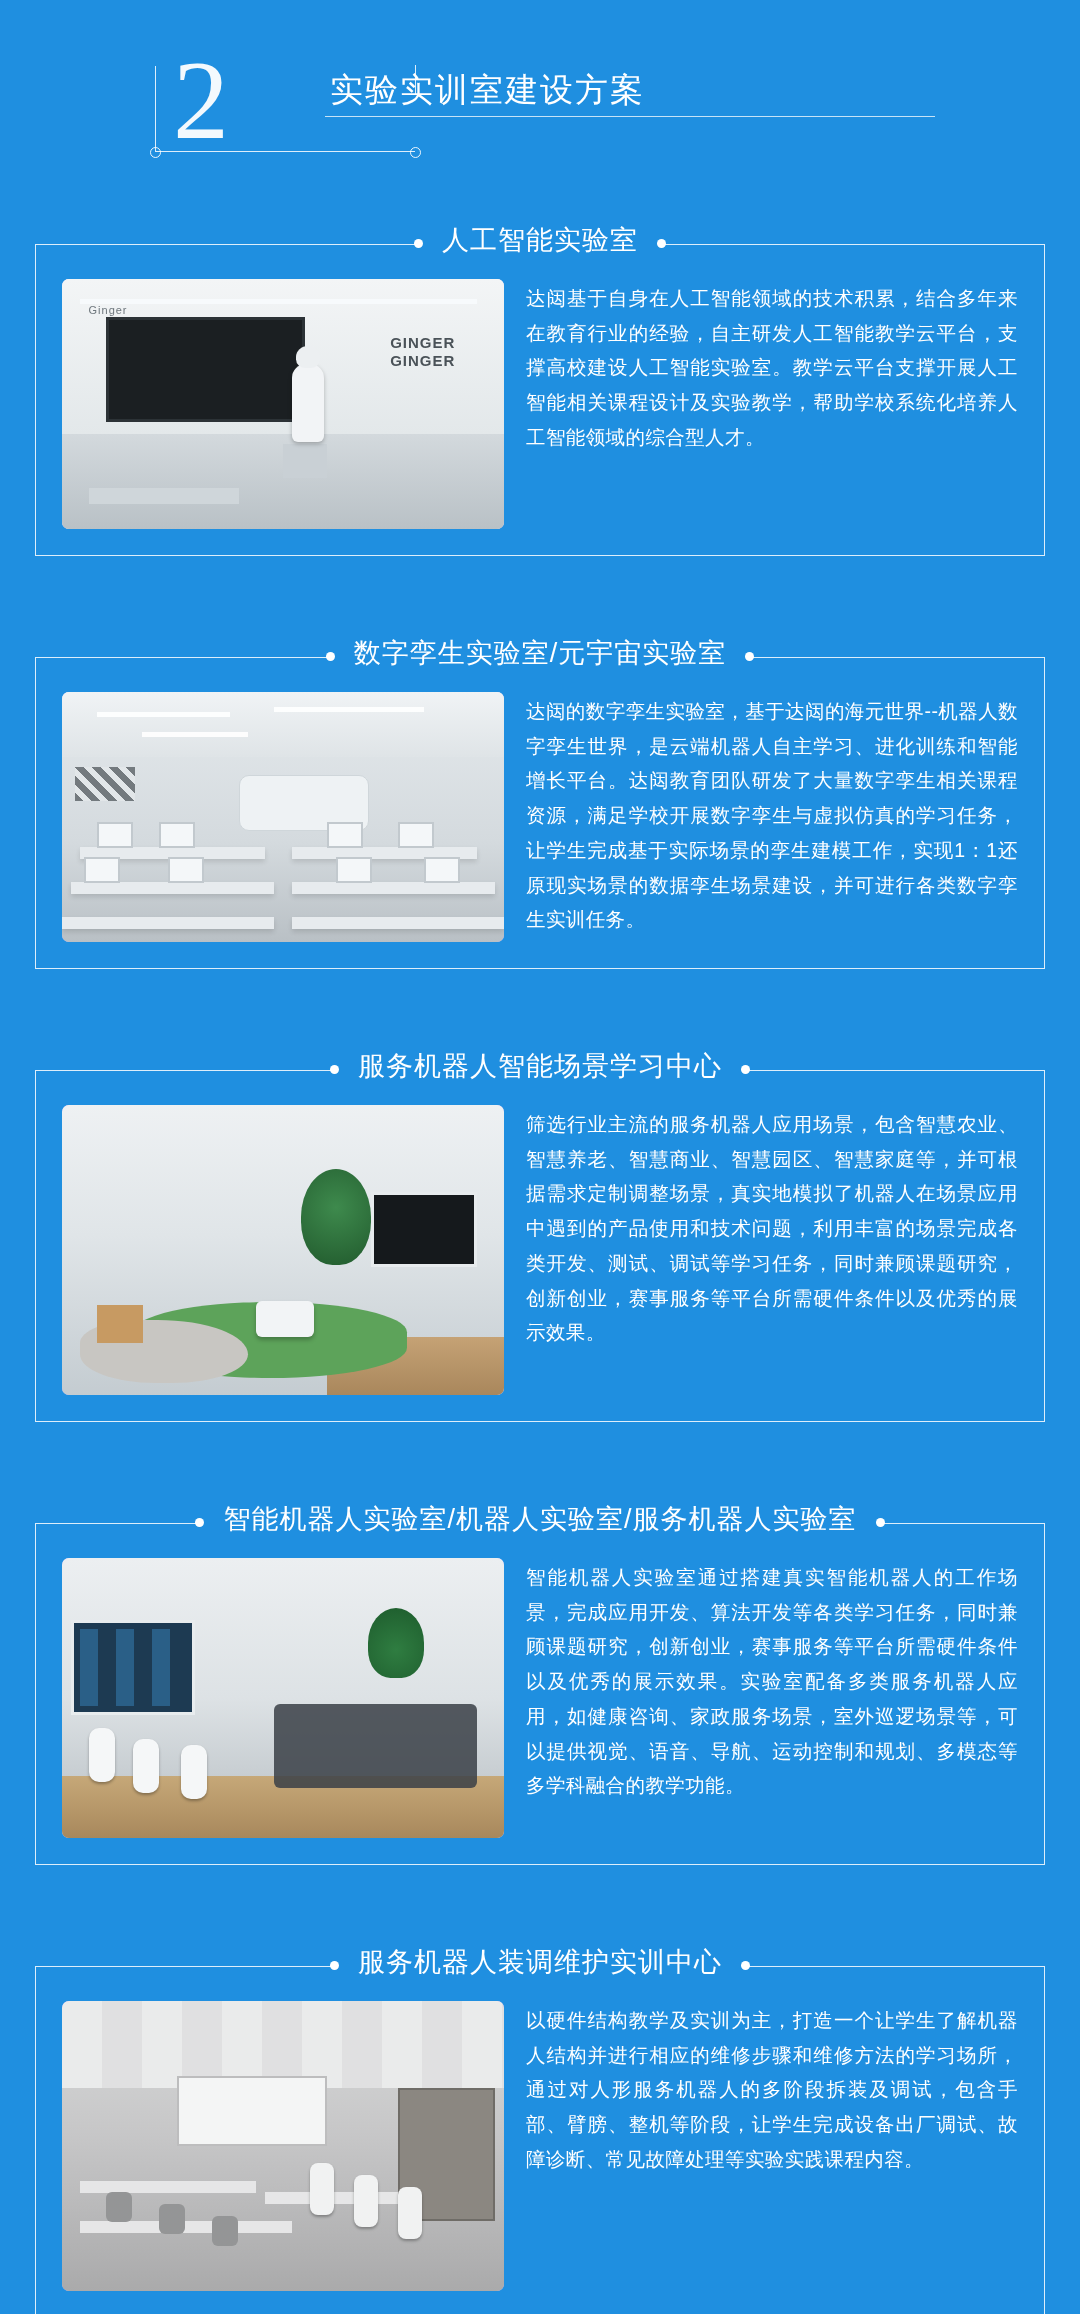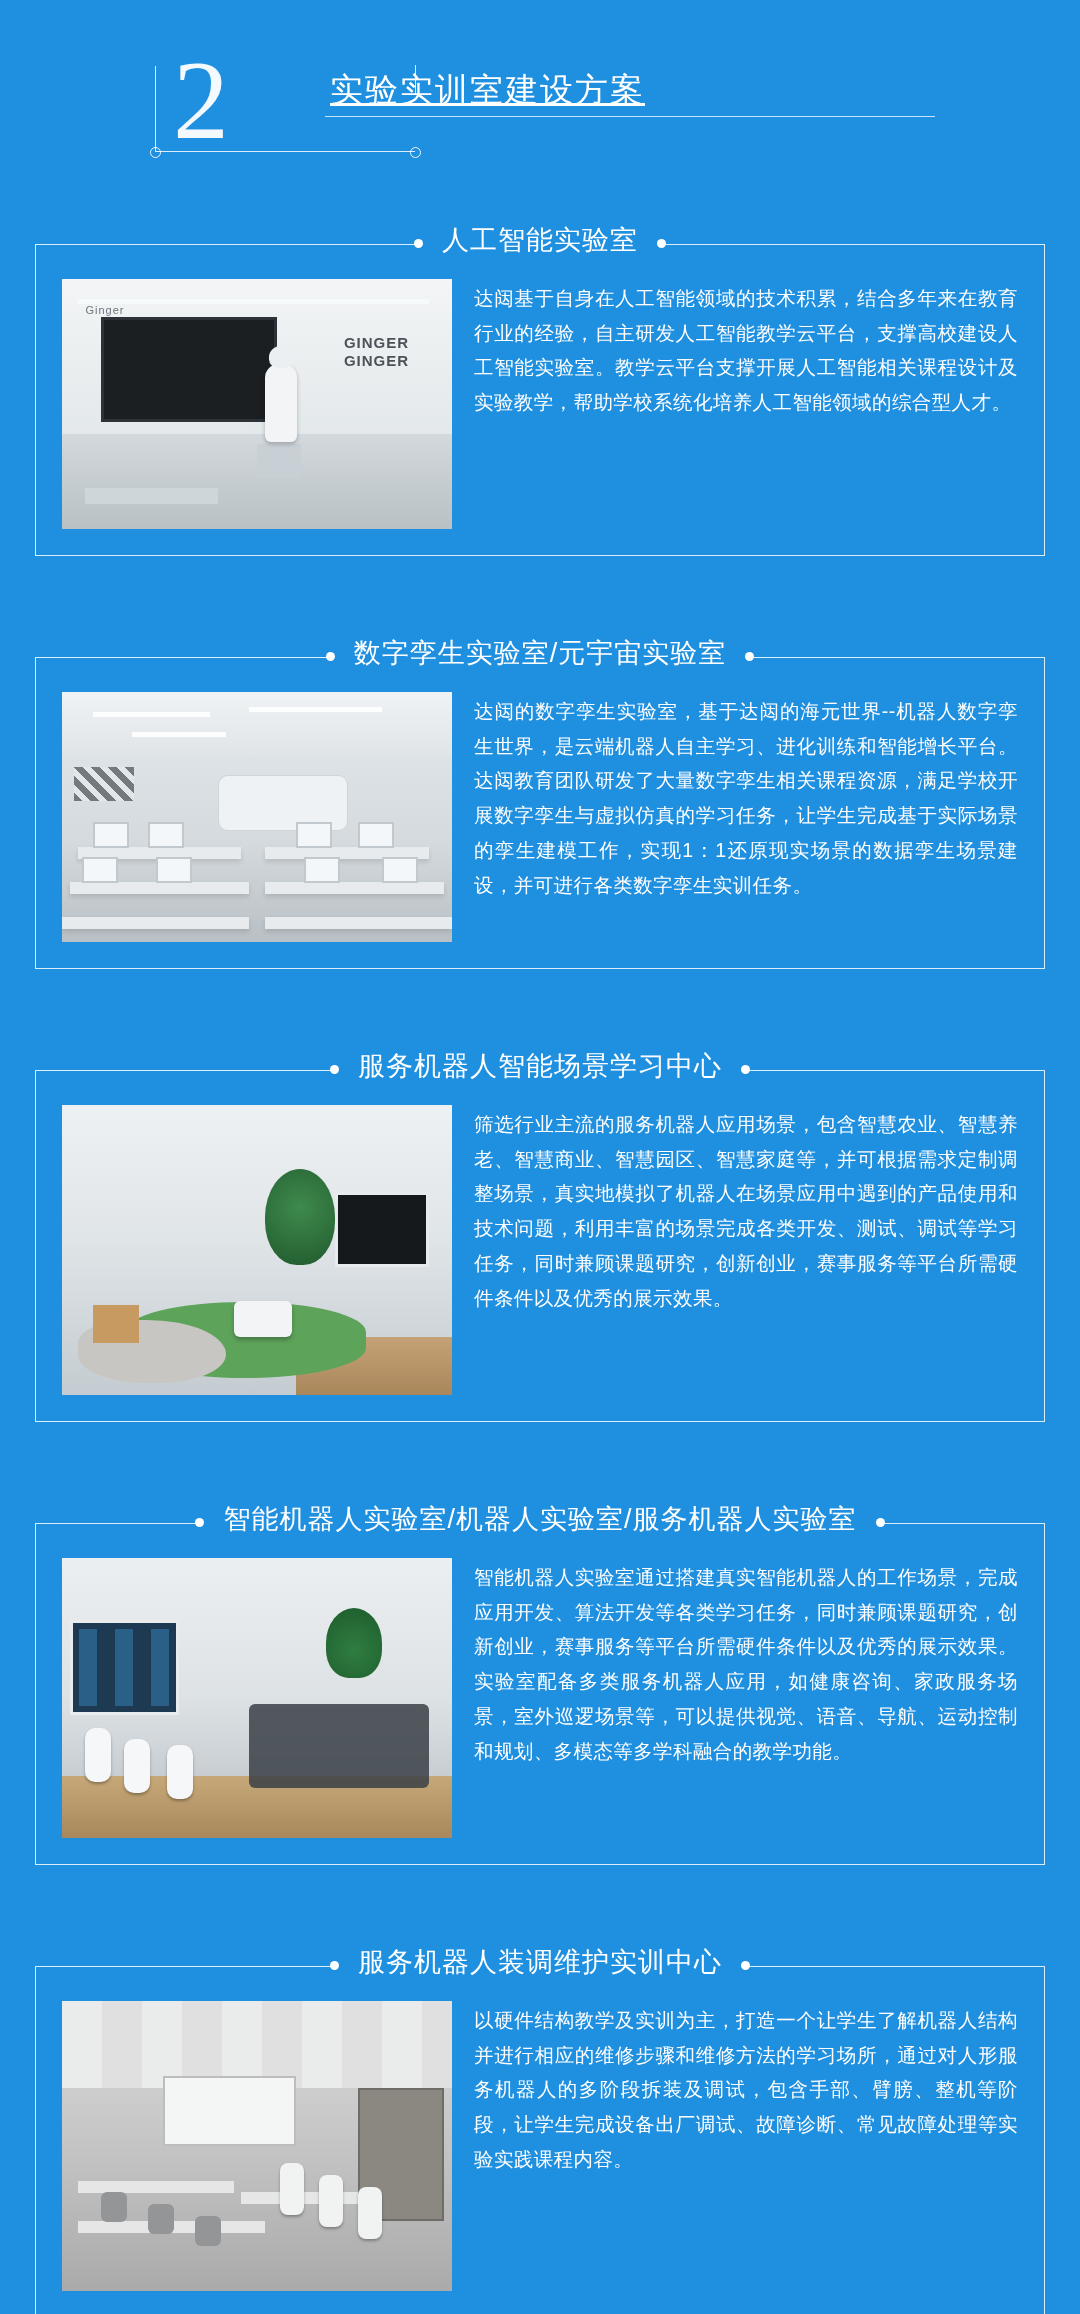--- a/index.html
+++ b/index.html
@@ -41,21 +41,20 @@
     opacity: 0.95;
   }
   .header-title {
     position: absolute;
     left: 185px;
     top: 16px;
     color: #ffffff;
     font-size: 33px;
     letter-spacing: 2px;
     font-weight: 400;
-    text-decoration: underline;
   }
   .header-rule {
     position: absolute;
     left: 180px;
     right: 0;
     top: 64px;
     height: 1px;
     background: rgba(255,255,255,0.75);
   }
   .hdr-bracket {
@@ -129,23 +128,24 @@
     border: 1px solid rgba(255,255,255,0.85);
     padding: 34px 26px 26px 26px;
     display: flex;
     gap: 22px;
     align-items: flex-start;
     min-height: 220px;
   }
   .sec-photo {
     position: relative;
     flex: 0 0 auto;
-    width: 390px;
+    width: 442px;
     background: #c4b5fd;
     overflow: hidden;
+    border-radius: 7px;
   }
   .sec-body {
     flex: 1 1 auto;
     color: #ffffff;
     font-size: 19.5px;
     line-height: 1.78;
     letter-spacing: 0.4px;
     text-align: justify;
     padding-top: 2px;
   }

